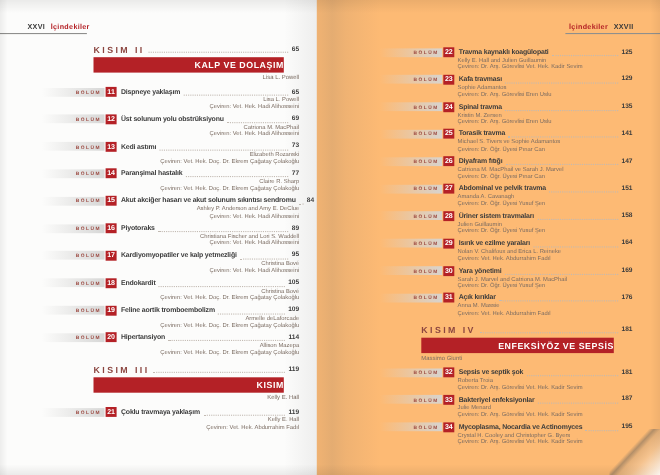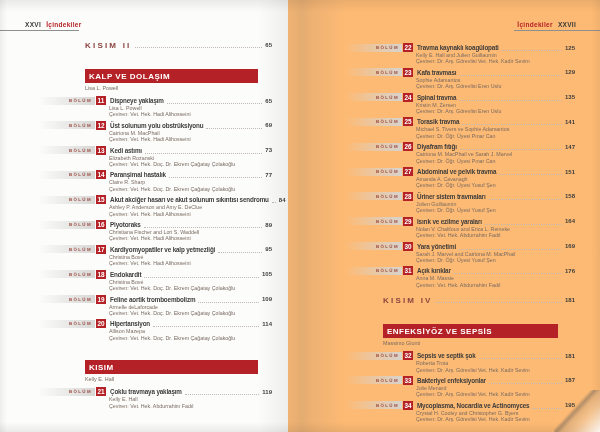--- a/index.html
+++ b/index.html
@@ -26,33 +26,33 @@
   .page-left .running-head{left:25px;}
   .page-right .running-head{right:24px;}
   .folio{font-weight:bold;color:#3a3a3a;}
   .contents-label{color:var(--red);font-weight:bold;margin:0 3px;}
   .head-rule{position:absolute;top:30px;height:1px;background:#8f8f8d;}
   .page-left .head-rule{left:0;width:79px;}
   .page-right .head-rule{right:0;width:86px;}
 
   
   .toc{position:absolute;}
-  .page-left .toc{top:40px;left:38px;width:234px;}
+  .page-left .toc{top:40px;left:38px;width:234px;text-align:right;}
   .page-right .toc{top:43px;left:57px;width:230px;}
 
   
   .part{margin:0 0 5px 47px;}
   .page-right .part{margin-left:38px;margin-top:7px;}
   .part + .chapter{margin-top:0;}
   .chapter + .part{margin-top:7px;}
   .p-line{display:flex;align-items:center;height:10px;}
   .p-label{font-size:8px;font-weight:bold;letter-spacing:2.2px;color:var(--partred);white-space:nowrap;}
-  .p-banner{margin-top:19px;background:var(--red);color:#fff;font-size:8px;font-weight:bold;letter-spacing:0.5px;
+  .p-banner{margin-top:2px;background:var(--red);color:#fff;font-size:8px;font-weight:bold;letter-spacing:0.5px;
     padding:2.5px 0 2.5px 4px;width:173px;box-sizing:border-box;white-space:nowrap;}
-  .page-right .p-banner{width:175px;}
+  .page-right .p-banner{width:175px;text-align:right;}
   .p-editor{font-size:5.4px;color:var(--muted);margin-top:2px;line-height:6px;}
 
   
   .chapter{margin-bottom:3px;}
   .c-line{display:flex;align-items:center;height:9px;}
   .c-bar{flex:none;width:57px;height:8px;box-sizing:border-box;display:flex;align-items:center;justify-content:flex-end;padding-right:3px;
     background:linear-gradient(to right, rgba(213,213,212,0), rgba(213,213,212,0.95));}
   .c-bar span{font-size:4.4px;font-weight:bold;letter-spacing:1.4px;color:#9c4a42;}
   .c-num{flex:none;min-width:8px;height:9px;margin-left:1px;padding:0 1px;background:var(--red);color:#fff;
     font-size:6.4px;font-weight:bold;display:flex;align-items:center;justify-content:center;}
@@ -217,20 +217,25 @@
       <span class="c-num">20</span>
       <span class="c-title">Hipertansiyon</span>
       <span class="dots"></span>
       <span class="c-page">114</span>
     </div>
     <div class="c-authors">Allison Mazepa</div>
     <div class="c-trans">Çeviren: Vet. Hek. Doç. Dr. Ekrem Çağatay Çolakoğlu</div>
   </div>
 
   <div class="part">
+    <div class="p-line">
+      <span class="p-label">KISIM III</span>
+      <span class="dots"></span>
+      <span class="c-page">119</span>
+    </div>
     <div class="p-banner">KISIM</div>
     <div class="p-editor">Kelly E. Hall</div>
   </div>
 
   <div class="chapter">
     <div class="c-line">
       <span class="c-bar">
               <span>BÖLÜM</span>
             </span>
       <span class="c-num">21</span>

